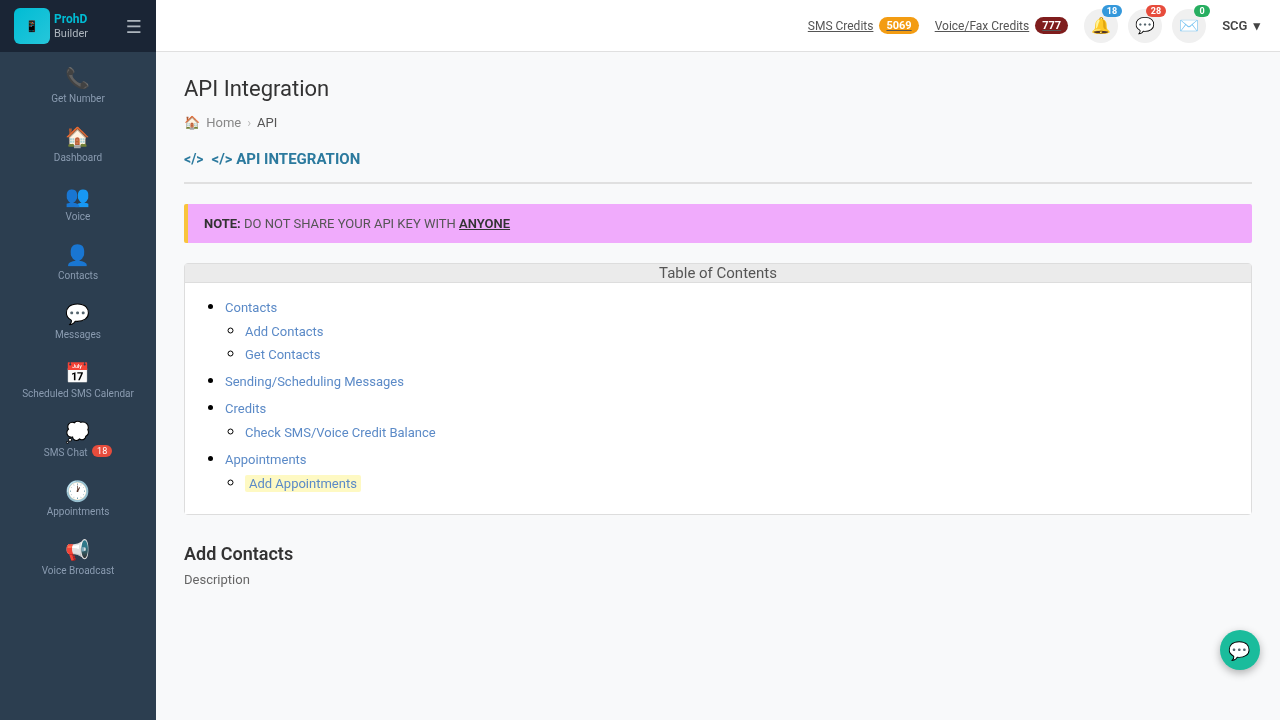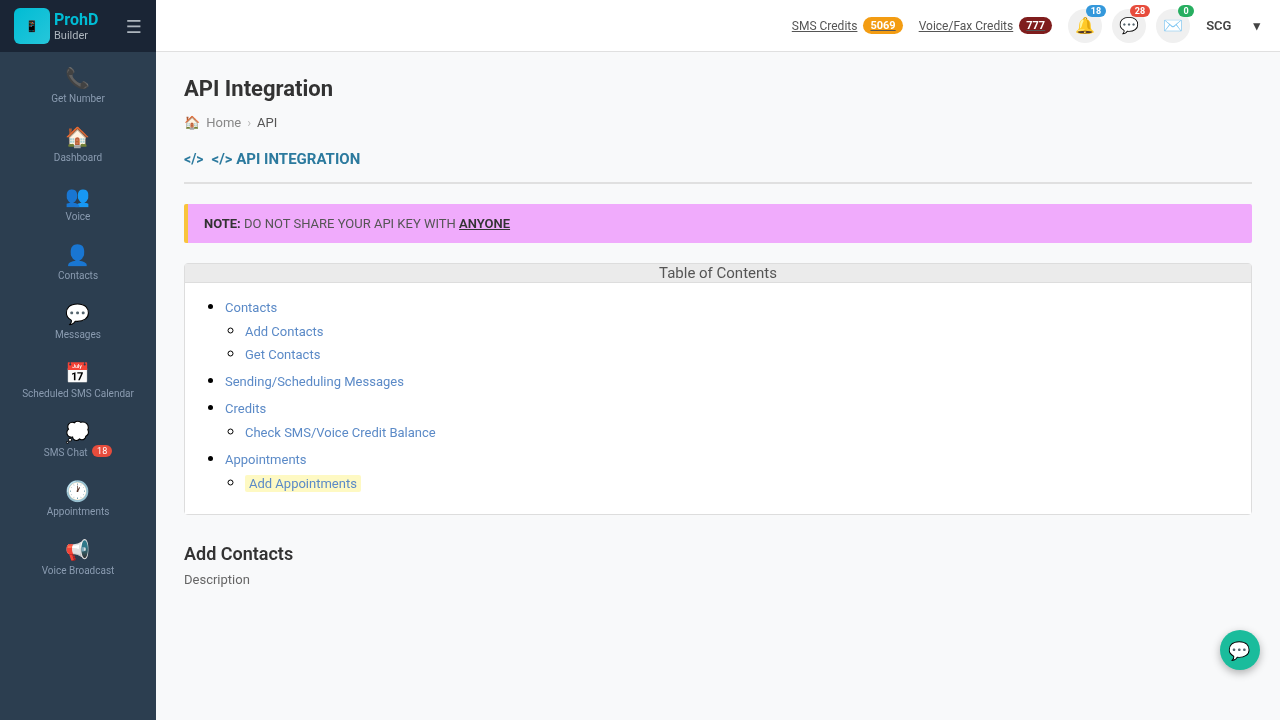--- a/index.html
+++ b/index.html
@@ -44,21 +44,21 @@
       margin-right: 4px;
     }
     .logo-text {
       font-size: 11px;
       color: #adb5bd;
       line-height: 1.2;
     }
     .logo-text .brand {
       color: #00bcd4;
       font-weight: 700;
-      font-size: 16px;
+      font-size: 12px;
     }
     .hamburger-icon {
       color: #adb5bd;
       font-size: 18px;
       cursor: pointer;
     }
 
     .sidebar-nav {
       width: 100%;
       display: flex;
@@ -171,38 +171,38 @@
       padding: 1px 5px;
       min-width: 16px;
       text-align: center;
     }
     .topbar-badge.blue { background: #3498db; }
     .topbar-badge.green { background: #27ae60; }
 
     .user-menu {
       display: flex;
       align-items: flex-end;
-      gap: 22px;
+      gap: 6px;
       font-size: 13px;
       font-weight: 600;
       color: #444;
       cursor: pointer;
     }
 
     
     #content {
       flex: 1;
       overflow-y: auto;
       padding: 24px 28px;
       background: #f8f9fa;
     }
 
     .page-title {
       font-size: 22px;
-      font-weight: 700;
+      font-weight: 400;
       color: #333;
       margin-bottom: 14px;
     }
 
     .breadcrumb {
       display: flex;
       align-items: center;
       gap: 6px;
       font-size: 13px;
       color: #888;

